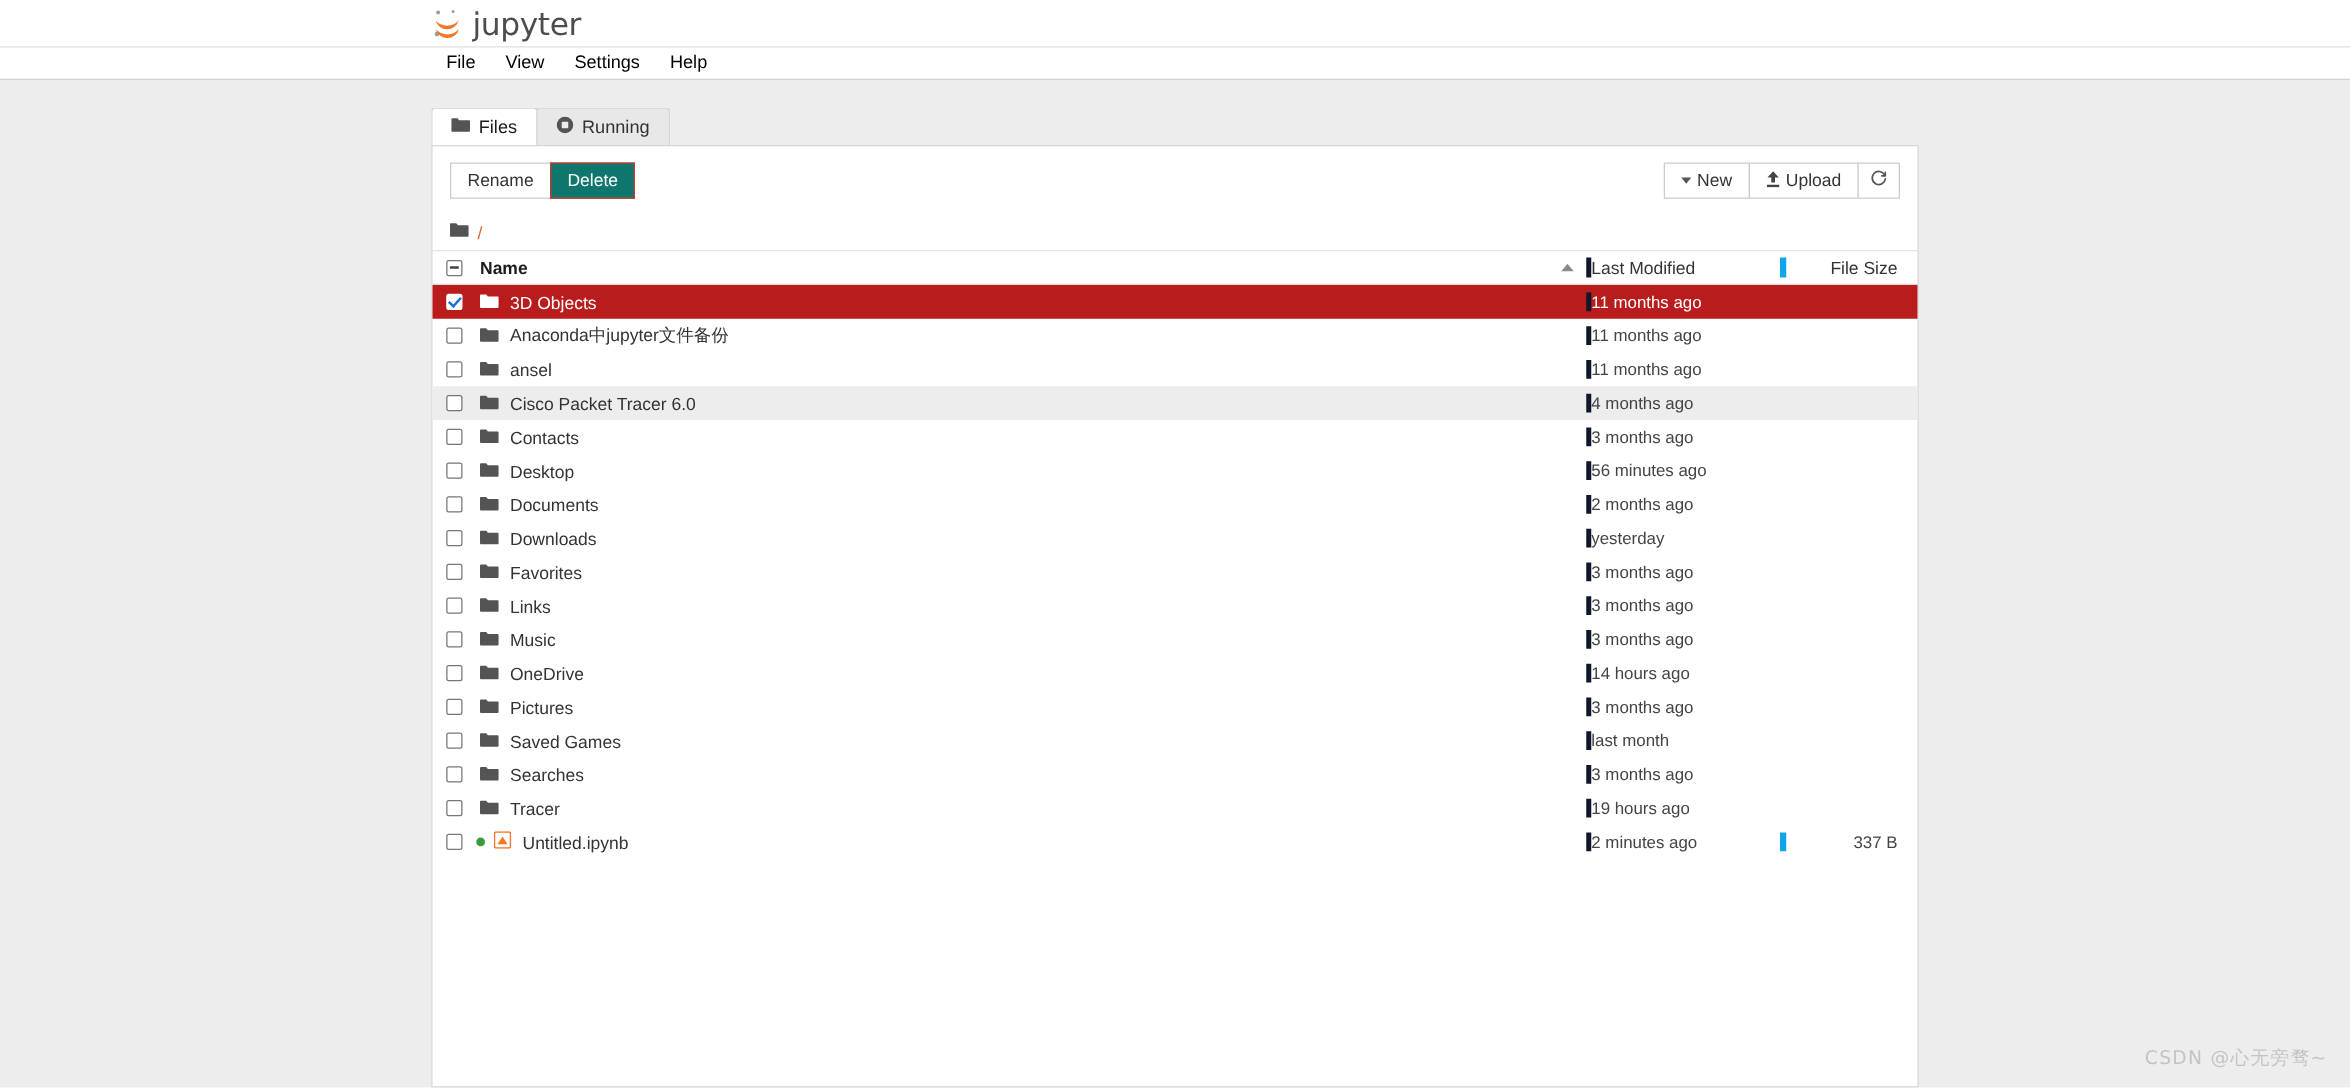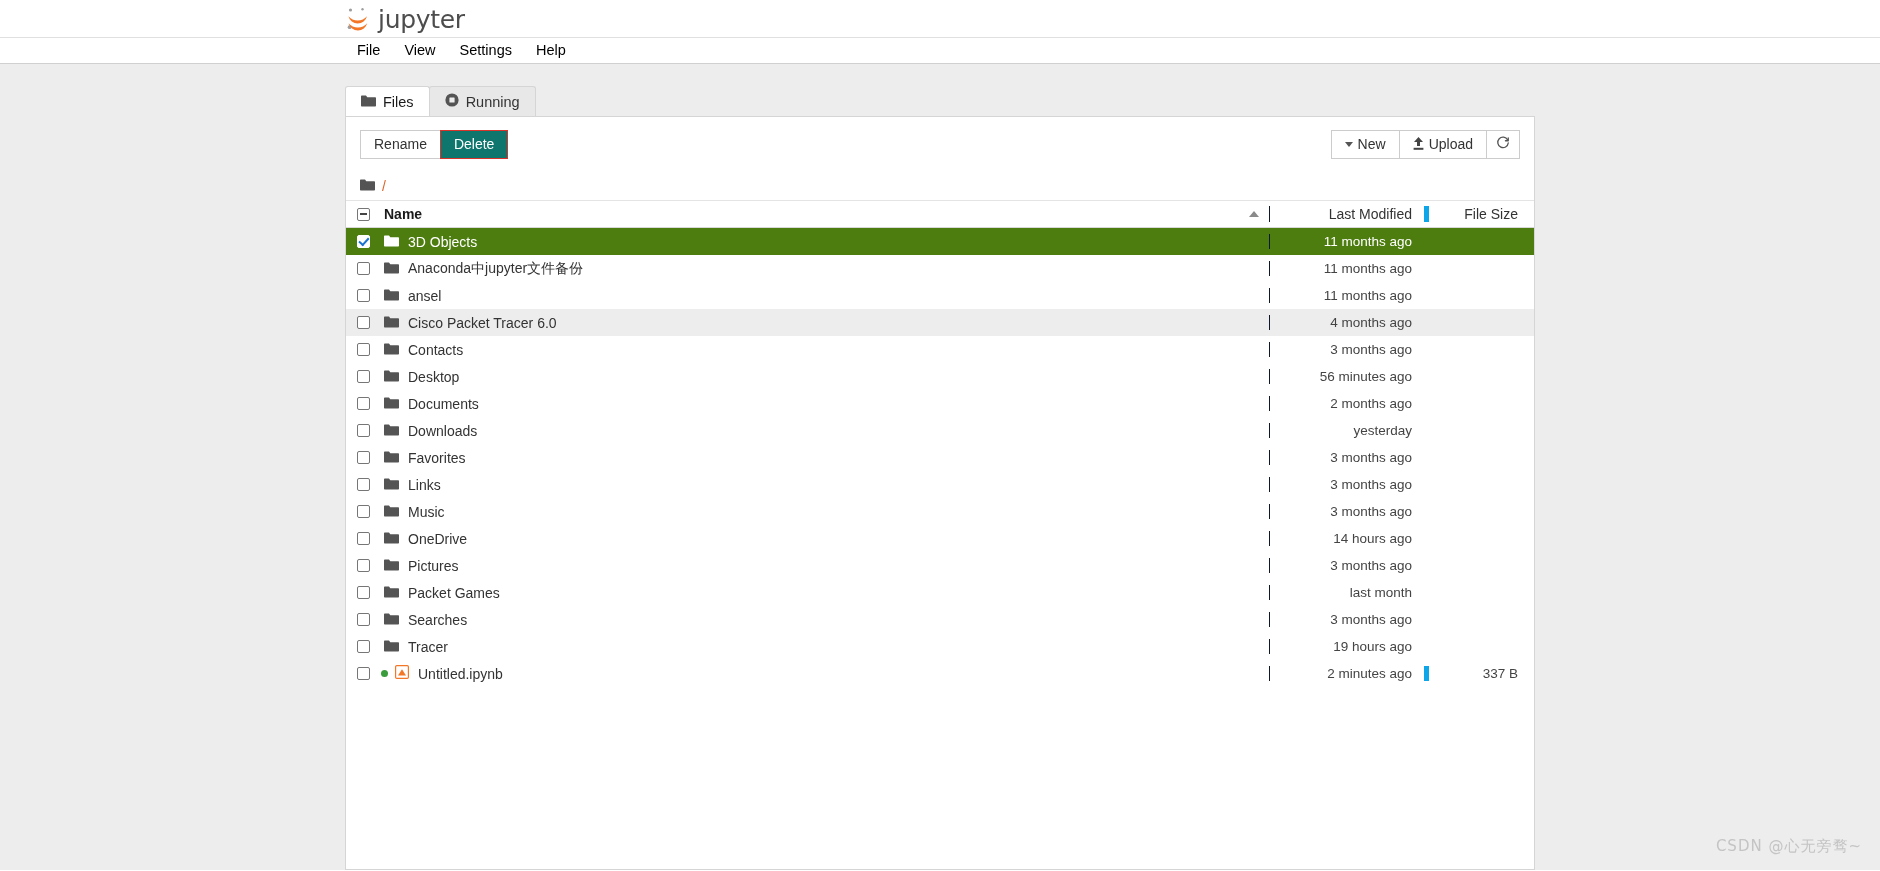--- a/index.html
+++ b/index.html
@@ -166,41 +166,41 @@
     padding-left: 11px;
     padding-right: 12px;
     font-size: 14px;
     font-weight: bold;
     color: #1a1a1a;
   }
   .col-check { width: 22px; flex: none; display: flex; align-items: center; }
   .col-name { flex: 1; display: flex; align-items: center; gap: 9px; padding-left: 5px; min-width: 0; }
   .col-sort { width: 60px; flex: none; display: flex; justify-content: flex-end; padding-right: 10px; }
   .col-mod {
-    width: 155px; flex: none; text-align: right;
-    border-left: 1px solid #0f172a; padding-right: 12px;
+    width: 155px; flex: none; text-align: left;
+    border-left: 4px solid #0f172a; padding-right: 12px;
   }
   .col-size {
     width: 98px; flex: none; text-align: right;
     border-left: 5px solid #0ea5e9; padding-right: 4px;
   }
   .tbl-head .col-mod, .tbl-head .col-size { font-weight: normal; color: #333; }
 
   .row {
     display: flex;
     align-items: center;
     height: 27px;
     padding-left: 11px;
     padding-right: 12px;
     font-size: 14px;
     color: #333333;
     cursor: default;
   }
   .row.alt { background: #ededed; }
-  .row.selected { background: #4d7c0f; color: #ffffff; }
+  .row.selected { background: #b91c1c; color: #ffffff; }
   .row .col-mod, .row .col-size { font-size: 13.5px; color: #444444; }
   .row.selected .col-mod, .row.selected .col-size { color: #ffffff; }
   .name-text { overflow: hidden; text-overflow: ellipsis; white-space: nowrap; }
 
   
   .cbox {
     width: 13px; height: 13px;
     border: 1px solid #767676;
     background: #ffffff;
     border-radius: 2px;
@@ -541,21 +541,21 @@
             <div class="col-size"></div>
           </div>
           <div class="row">
             <div class="col-check">
               <span class="cbox"></span>
             </div>
             <div class="col-name">
               <span><svg width="15" height="12" viewBox="0 0 15 12">
                   <path d="M0 1.6c0-.6.4-1 1-1h4l1.3 1.6H14c.6 0 1 .4 1 1v7.2c0 .6-.4 1-1 1H1c-.6 0-1-.4-1-1z" fill="#545454"></path>
                 </svg></span>
-              <span class="name-text">Packet Games</span>
+              <span class="name-text">Saved Games</span>
             </div>
             <div class="col-sort"></div>
             <div class="col-mod">last month</div>
             <div class="col-size"></div>
           </div>
           <div class="row">
             <div class="col-check">
               <span class="cbox"></span>
             </div>
             <div class="col-name">

